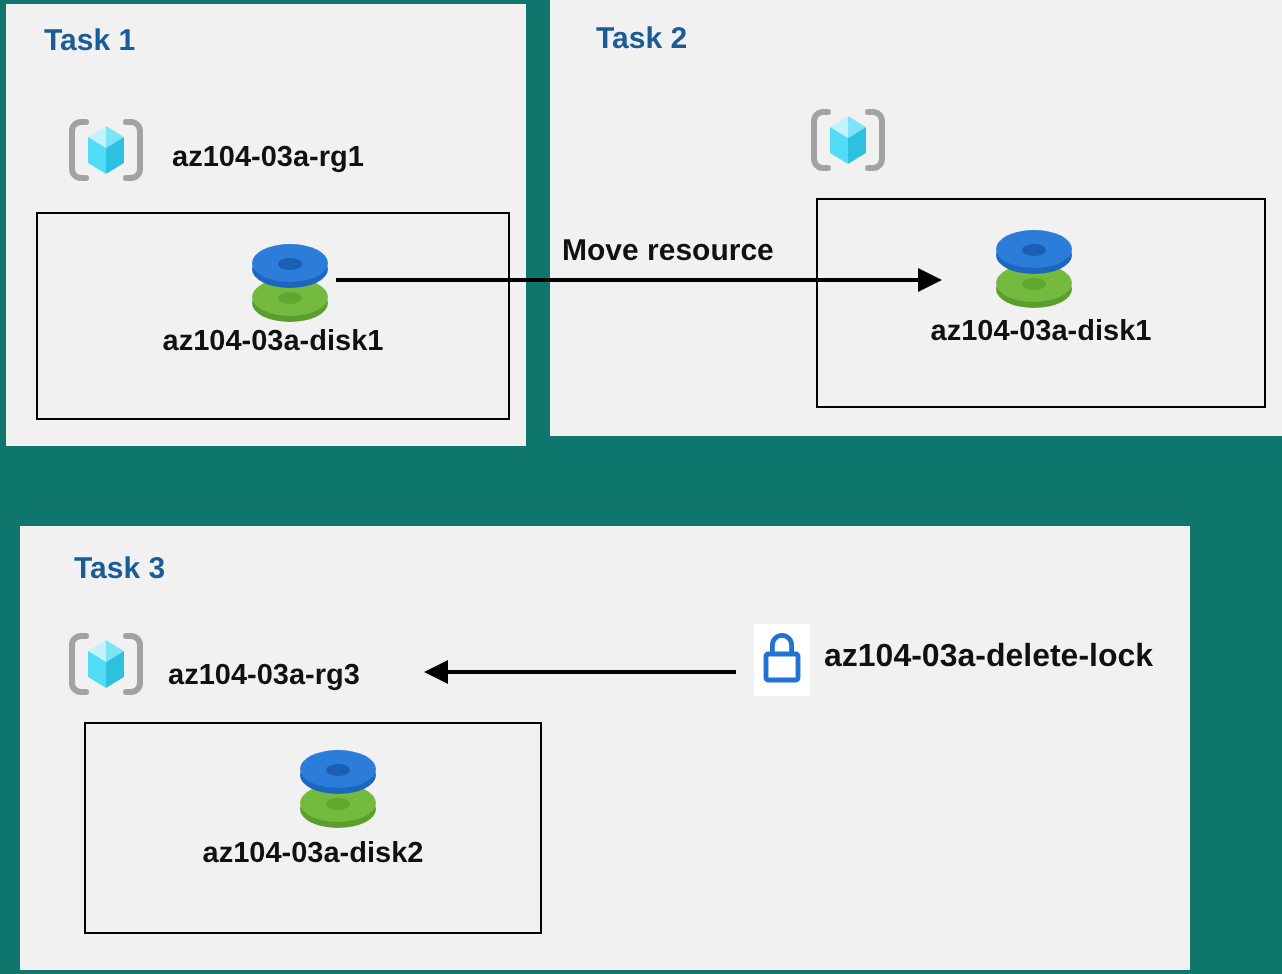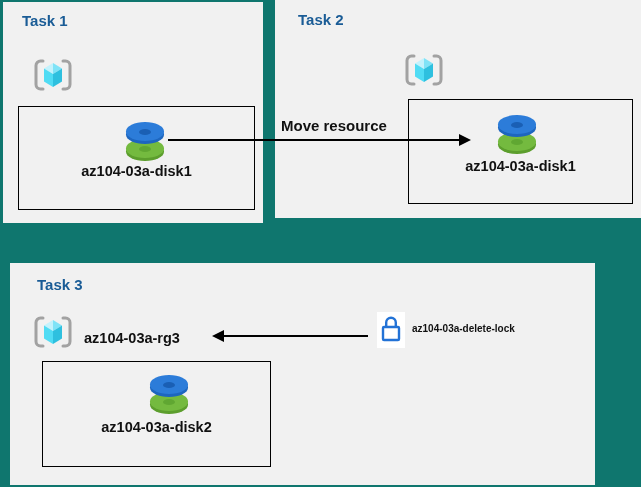--- a/index.html
+++ b/index.html
@@ -28,41 +28,42 @@
   .d-green .rim{background:var(--disk_green_rim);}
   .d-green .face{background:var(--disk_green);}
   .d-green .hole{background:var(--disk_green_hole);}
   
   .aline{position:absolute;height:2px;background:var(--line_black);}
   .ahead-right{position:absolute;width:0;height:0;border-top:6px solid transparent;border-bottom:6px solid transparent;border-left:12px solid var(--line_black);}
   .ahead-left{position:absolute;width:0;height:0;border-top:6px solid transparent;border-bottom:6px solid transparent;border-right:12px solid var(--line_black);}
   .move-label{position:absolute;font-size:15px;font-weight:bold;color:var(--ink);white-space:nowrap;}
   
   .lock-tile{position:absolute;background:#ffffff;display:flex;align-items:center;justify-content:center;}
-  .lock-text{position:absolute;font-size:10px;line-height:21px;color:var(--ink);white-space:nowrap;}
+  .lock-text{position:absolute;font-size:16px;line-height:21px;color:var(--ink);white-space:nowrap;}
   .lock-name{font-weight:bold;}
   .lock-type-label{font-weight:bold;}
   .lock-type-value{font-weight:normal;margin-left:5px;}
 </style>
 </head>
 <body>
 
 <div id="stage">
 
   <div class="panel" style="left:3px;top:2px;width:260px;height:221px;">
     <div class="task-title" style="left:19px;top:10px;">Task 1</div>
 
     <svg class="rg-icon" style="left:29px;top:54px;" viewBox="0 0 42 38">
       <path d="M11 5 H8.5 a4.5 4.5 0 0 0 -4.5 4.5 V28.5 a4.5 4.5 0 0 0 4.5 4.5 H11" fill="none" stroke-width="3" stroke-linecap="round" style="stroke:var(--bracket_gray)"></path>
       <path d="M31 5 H33.5 a4.5 4.5 0 0 1 4.5 4.5 V28.5 a4.5 4.5 0 0 1 -4.5 4.5 H31" fill="none" stroke-width="3" stroke-linecap="round" style="stroke:var(--bracket_gray)"></path>
       <polygon points="21,7 12,12.5 21,18" style="fill:var(--cube_tl)"></polygon>
       <polygon points="21,7 30,12.5 21,18" style="fill:var(--cube_tr)"></polygon>
       <polygon points="12,12.5 21,18 21,31 12,25.5" style="fill:var(--cube_bl)"></polygon>
       <polygon points="30,12.5 21,18 21,31 30,25.5" style="fill:var(--cube_br)"></polygon>
     </svg>
+    <div class="rg-label" style="left:83px;top:70px;">az104-03a-rg1</div>
 
     <div class="rbox" style="left:15px;top:104px;width:237px;height:104px;">
       <div class="disk" style="left:107px;top:15px;">
         <div class="d d-green">
             <i class="rim"></i>
             <i class="face"></i>
             <i class="hole"></i>
           </div>
         <div class="d d-blue">
             <i class="rim"></i>

